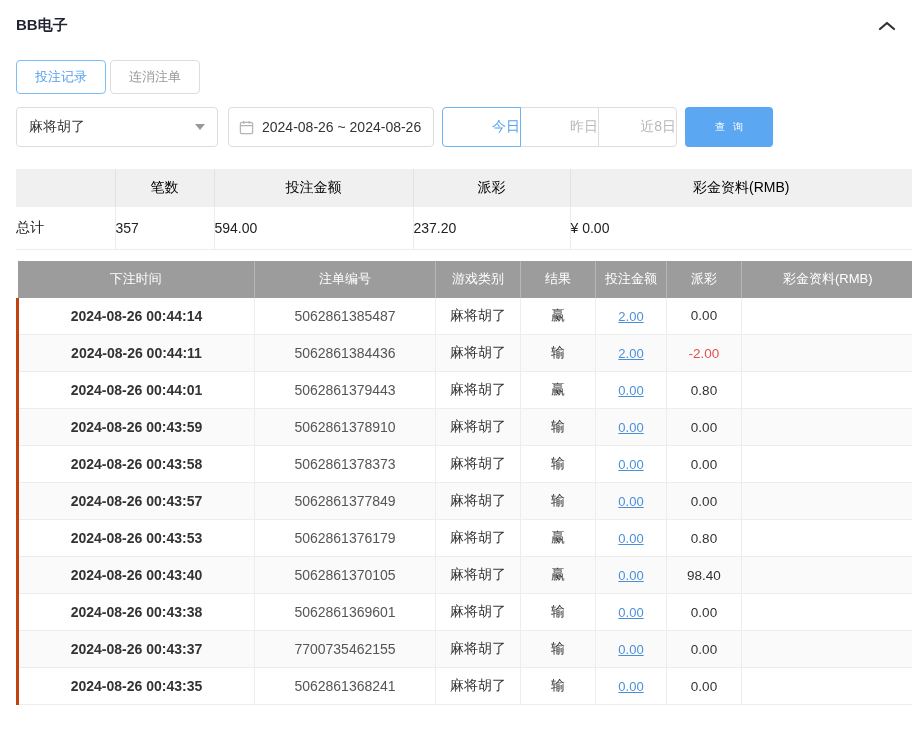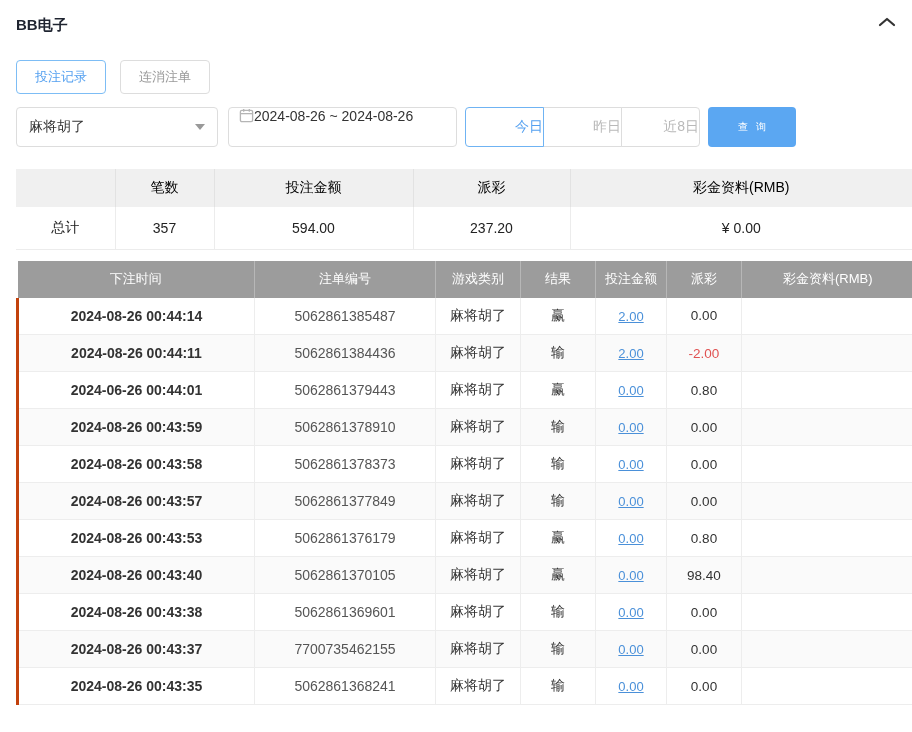--- a/index.html
+++ b/index.html
@@ -7,29 +7,29 @@
     width: 912px; height: 732px;
     overflow: hidden;
     background: #fff;
     font-family: "Liberation Sans", "DejaVu Sans", sans-serif;
     color: #333;
   }
   .page { padding: 16px 0 0 16px; width: 912px; }
 
   
   .panel-header {
-    display: flex; align-items: flex-start; justify-content: space-between;
+    display: flex; align-items: center; justify-content: space-between;
     padding-right: 16px;
     gap: 40px;
   }
   .panel-title { font-size: 15px; font-weight: bold; color: #1f2430; }
   .chevron-btn { cursor: pointer; display: inline-flex; align-items: center; }
 
   
-  .tabs { margin-top: 25px; display: flex; gap: 14px; }
+  .tabs { margin-top: 25px; display: flex; gap: 4px; }
   .tab {
     background: #fff;
     border: 1px solid #ddd;
     color: #999;
     font-size: 13px;
     padding: 7px 18px;
     border-radius: 4px;
     cursor: pointer;
     font-family: inherit;
   }
@@ -48,24 +48,24 @@
     cursor: pointer; background: #fff;
   }
   .caret {
     width: 0; height: 0;
     border-left: 5px solid transparent;
     border-right: 5px solid transparent;
     border-top: 6px solid #999;
   }
   .date-input {
     margin-left: 10px;
-    width: 229px; height: 40px;
+    width: 206px; height: 40px;
     border: 1px solid #ddd; border-radius: 4px;
-    display: flex; 
-    padding: 0 10px; 
+    display: flex; align-items: center;
+    padding: 0 10px; gap: 8px;
     font-size: 14px; color: #333;
     cursor: pointer; background: #fff;
   }
   .cal-icon { display: inline-flex; color: #b5b5b5; }
   .btn-group { margin-left: 8px; display: inline-flex; }
   .qbtn {
     height: 40px; min-width: 79px;
     background: #fff;
     border: 1px solid #ddd;
     color: #b9b9b9;
@@ -97,21 +97,20 @@
     background: #f0f0f0;
     height: 38px;
     font-weight: normal;
     color: #000000;
     border-right: 1px solid #e2e2e2;
     text-align: center;
   }
   .summary th:last-child { border-right: none; }
   .summary td {
     height: 42px;
-    text-align: center;
     color: #222;
     border-right: 1px solid #ececec;
     border-bottom: 1px solid #ececec;
     background: #fff;
   }
   .summary td:last-child { border-right: none; }
 
   
   .bets { margin-top: 11px; width: 896px; font-size: 14px; }
   .bets th {
@@ -255,21 +254,21 @@
     <td class="c-time">2024-08-26 00:44:11</td>
     <td class="c-order">5062861384436</td>
     <td class="c-game">麻将胡了</td>
     <td class="c-result">输</td>
     <td class="c-bet"><a class="bet-link">2.00</a></td>
     <td class="c-payout neg">-2.00</td>
     <td class="c-jackpot"></td>
   </tr>
 
   <tr>
-    <td class="c-time">2024-06-26 00:44:01</td>
+    <td class="c-time">2024-08-26 00:44:01</td>
     <td class="c-order">5062861379443</td>
     <td class="c-game">麻将胡了</td>
     <td class="c-result">赢</td>
     <td class="c-bet"><a class="bet-link">0.00</a></td>
     <td class="c-payout">0.80</td>
     <td class="c-jackpot"></td>
   </tr>
 
   <tr>
     <td class="c-time">2024-08-26 00:43:59</td>

